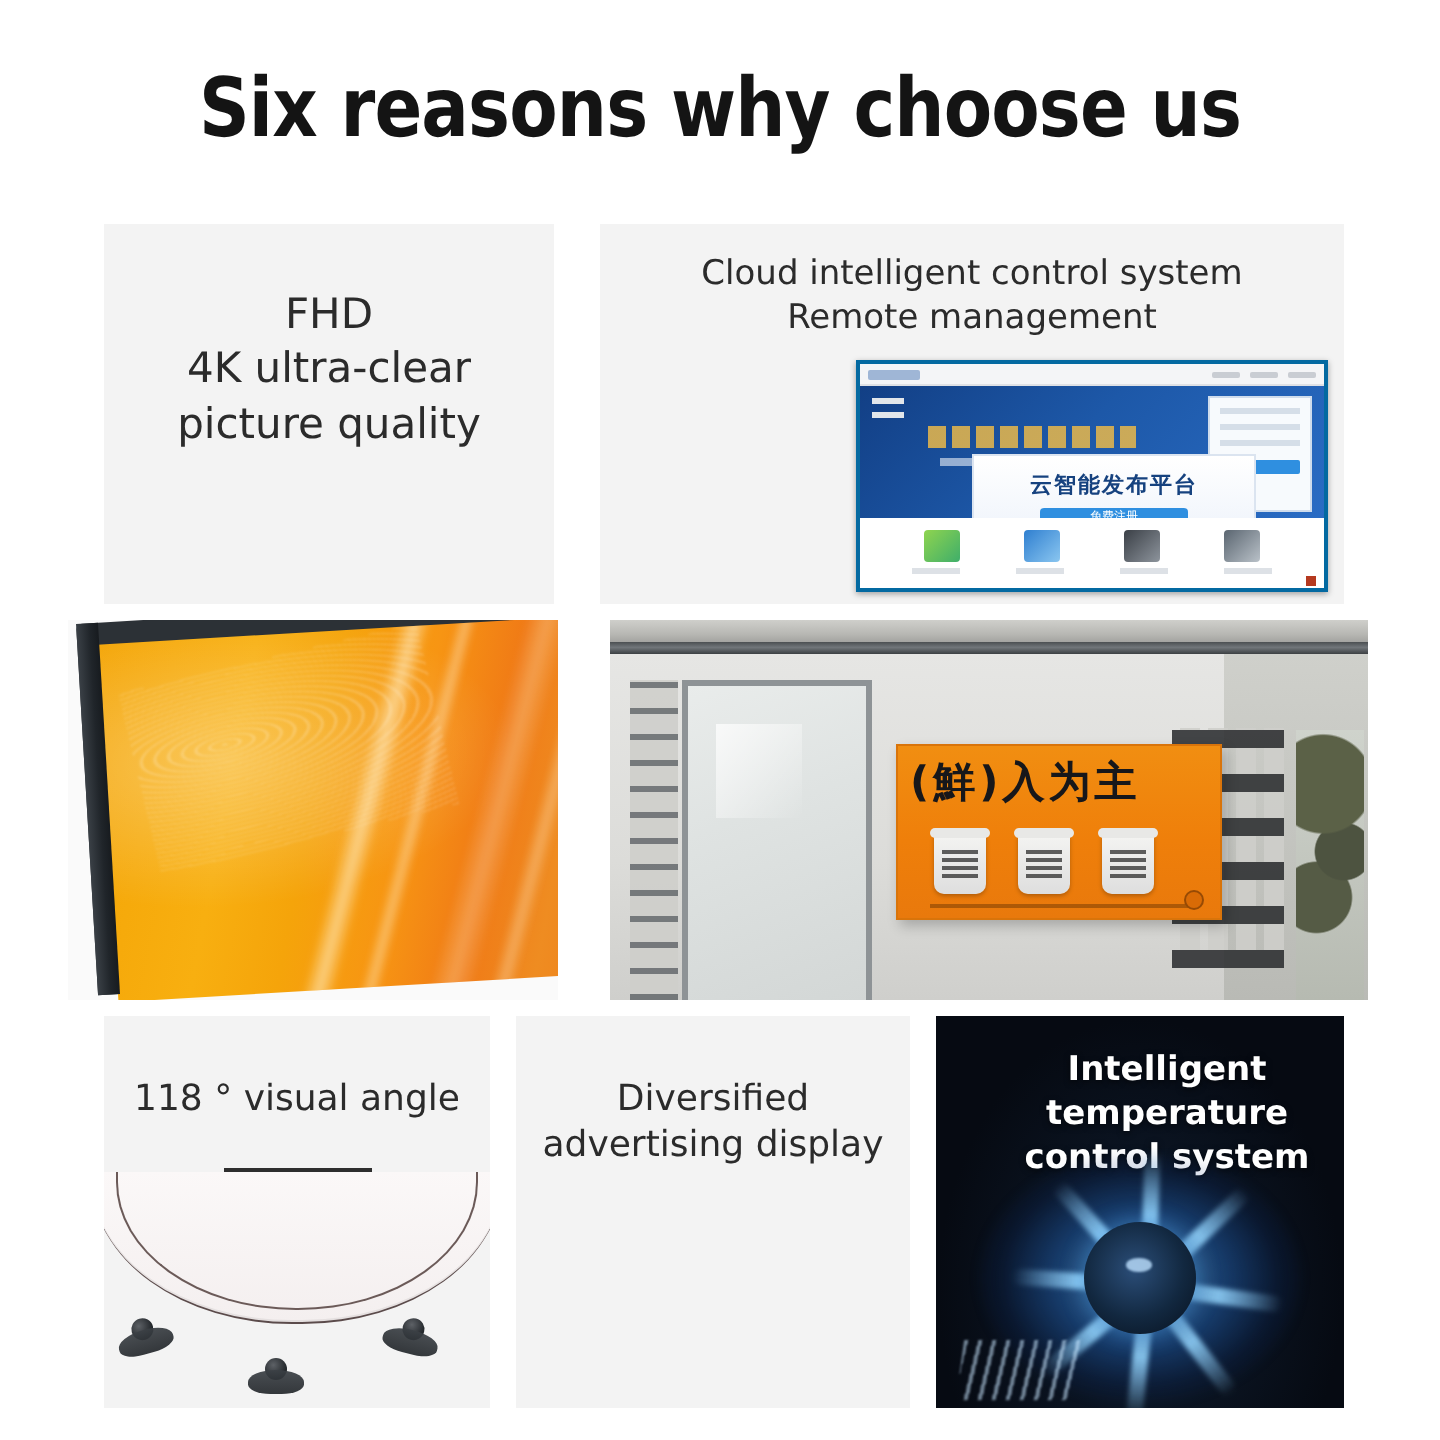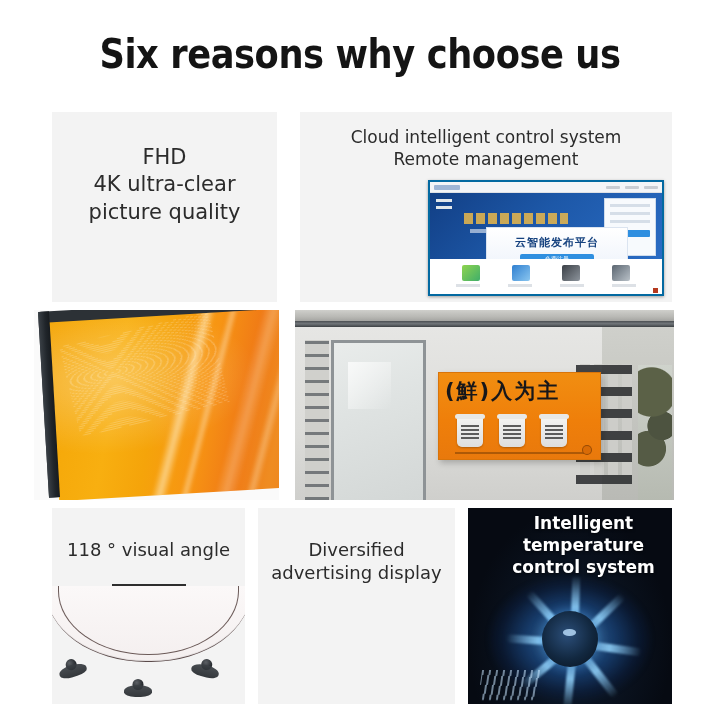--- a/index.html
+++ b/index.html
@@ -152,21 +152,21 @@
         rgba(255,255,255,0) 2px, rgba(255,255,255,0) 7px);
     filter: blur(.6px);
     transform: rotate(-10deg);
   }
   .tv-edge {
     position: absolute; left: 0; top: 0; width: 11px; height: 100%;
     background: linear-gradient(90deg,#3a4046 0%, #20252a 60%, #171b1f 100%);
   }
 
   
-  #panel-store { left: 295px; top: 310px; width: 379px; height: 190px; background: #d9d9d7; }
+  #panel-store { left: 305px; top: 310px; width: 379px; height: 190px; background: #d9d9d7; }
   .st-ceiling {
     position: absolute; left: 0; top: 0; width: 100%; height: 13px;
     background: linear-gradient(180deg,#cfcfcb 0%, #b7b7b3 55%, #9a9a97 100%);
   }
   .st-rail {
     position: absolute; left: 0; top: 11px; width: 100%; height: 6px;
     background: linear-gradient(180deg,#4b4f52 0%, #71767a 45%, #3c4043 100%);
   }
   .st-wall {
     position: absolute; left: 0; top: 17px; width: 100%; bottom: 0;
@@ -348,21 +348,21 @@
     left: 104px; top: 24px; width: 96px; height: 70px;
     background: linear-gradient(135deg,#2a2a2c 0%, #141416 100%);
   }
   .ad-dark .dk-line { position: absolute; height: 3px; background: rgba(255,255,255,.42); }
   .ad-dark .dk-green { position: absolute; height: 4px; background: #35c06a; }
 
   
   #panel-temp { left: 468px; top: 508px; width: 204px; height: 196px;
                 background: radial-gradient(ellipse at 50% 70%, #0f1d30 0%, #060a12 70%); }
   #cap-temp {
-    top: 4px; color: #ffffff; font-size: 17px; font-weight: 700;
+    top: 16px; color: #ffffff; font-size: 17px; font-weight: 700;
     text-shadow: 0 1px 3px rgba(0,0,0,.6);
     padding-left: 27px;
   }
   .fan-art { position: absolute; left: 0; top: 66px; width: 100%; height: 130px; overflow: hidden; }
   .fan-glow {
     position: absolute; left: 50%; top: 50%; transform: translate(-50%,-50%);
     width: 160px; height: 124px; border-radius: 50%;
     background: radial-gradient(ellipse at 50% 50%,
       rgba(120,200,255,.55) 0%, rgba(40,120,220,.38) 38%,
       rgba(12,50,120,.18) 62%, rgba(0,0,0,0) 78%);

